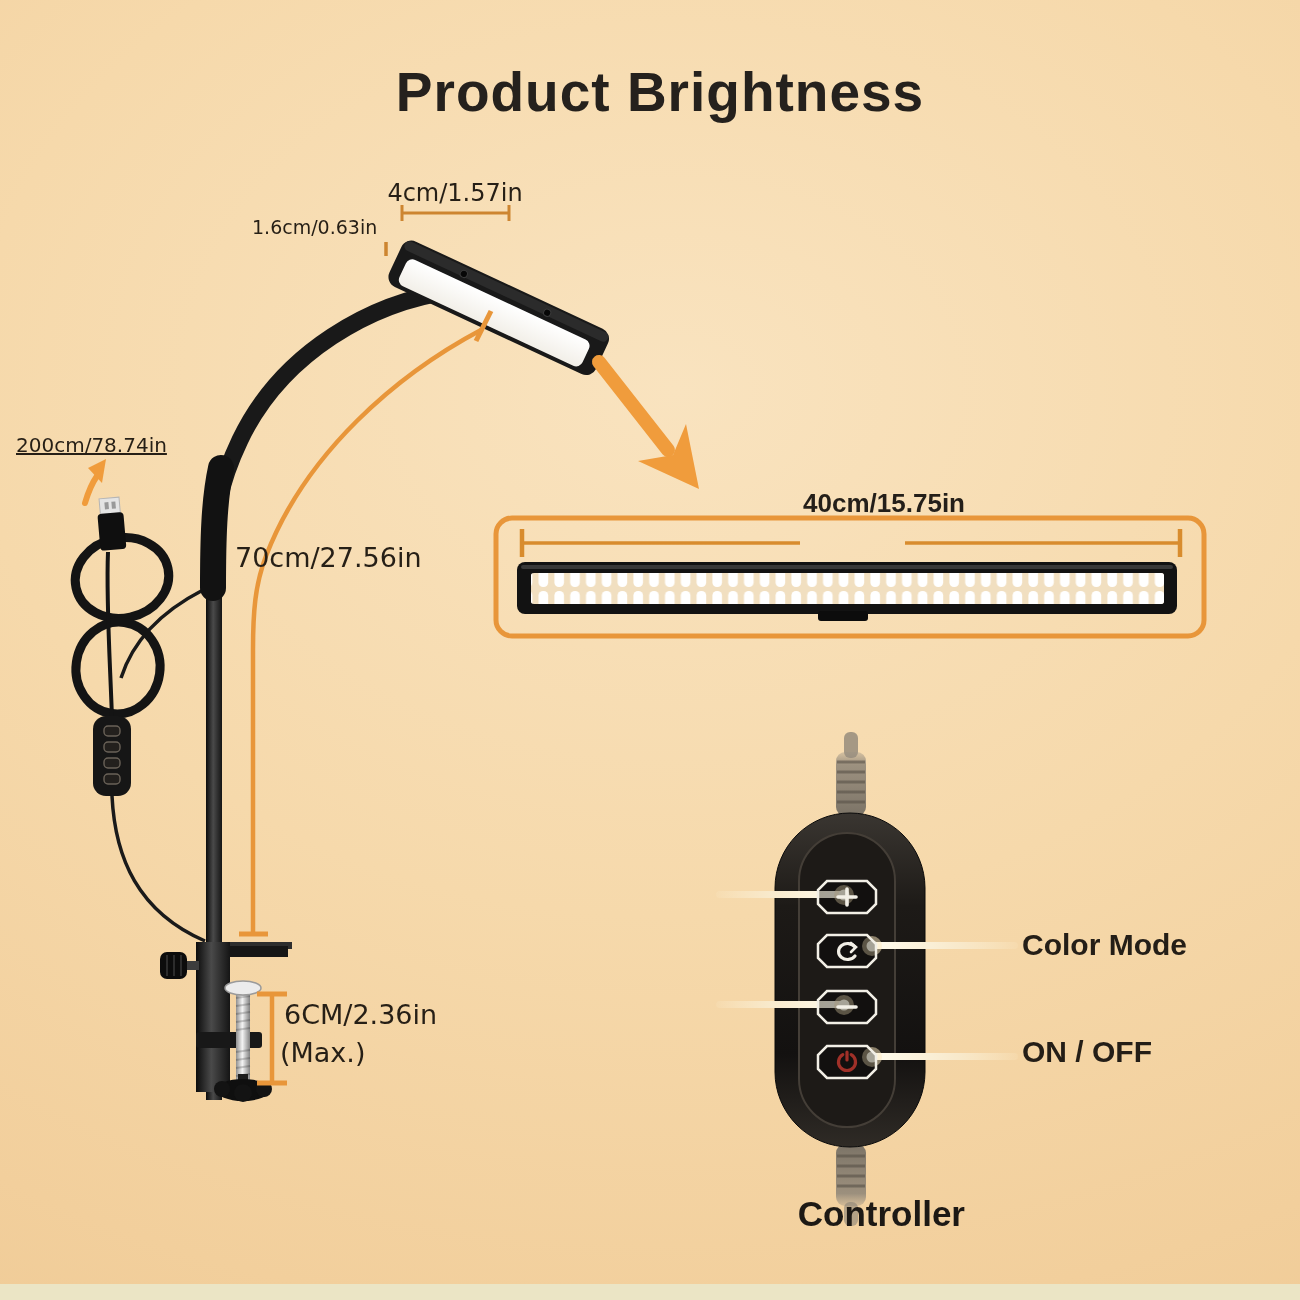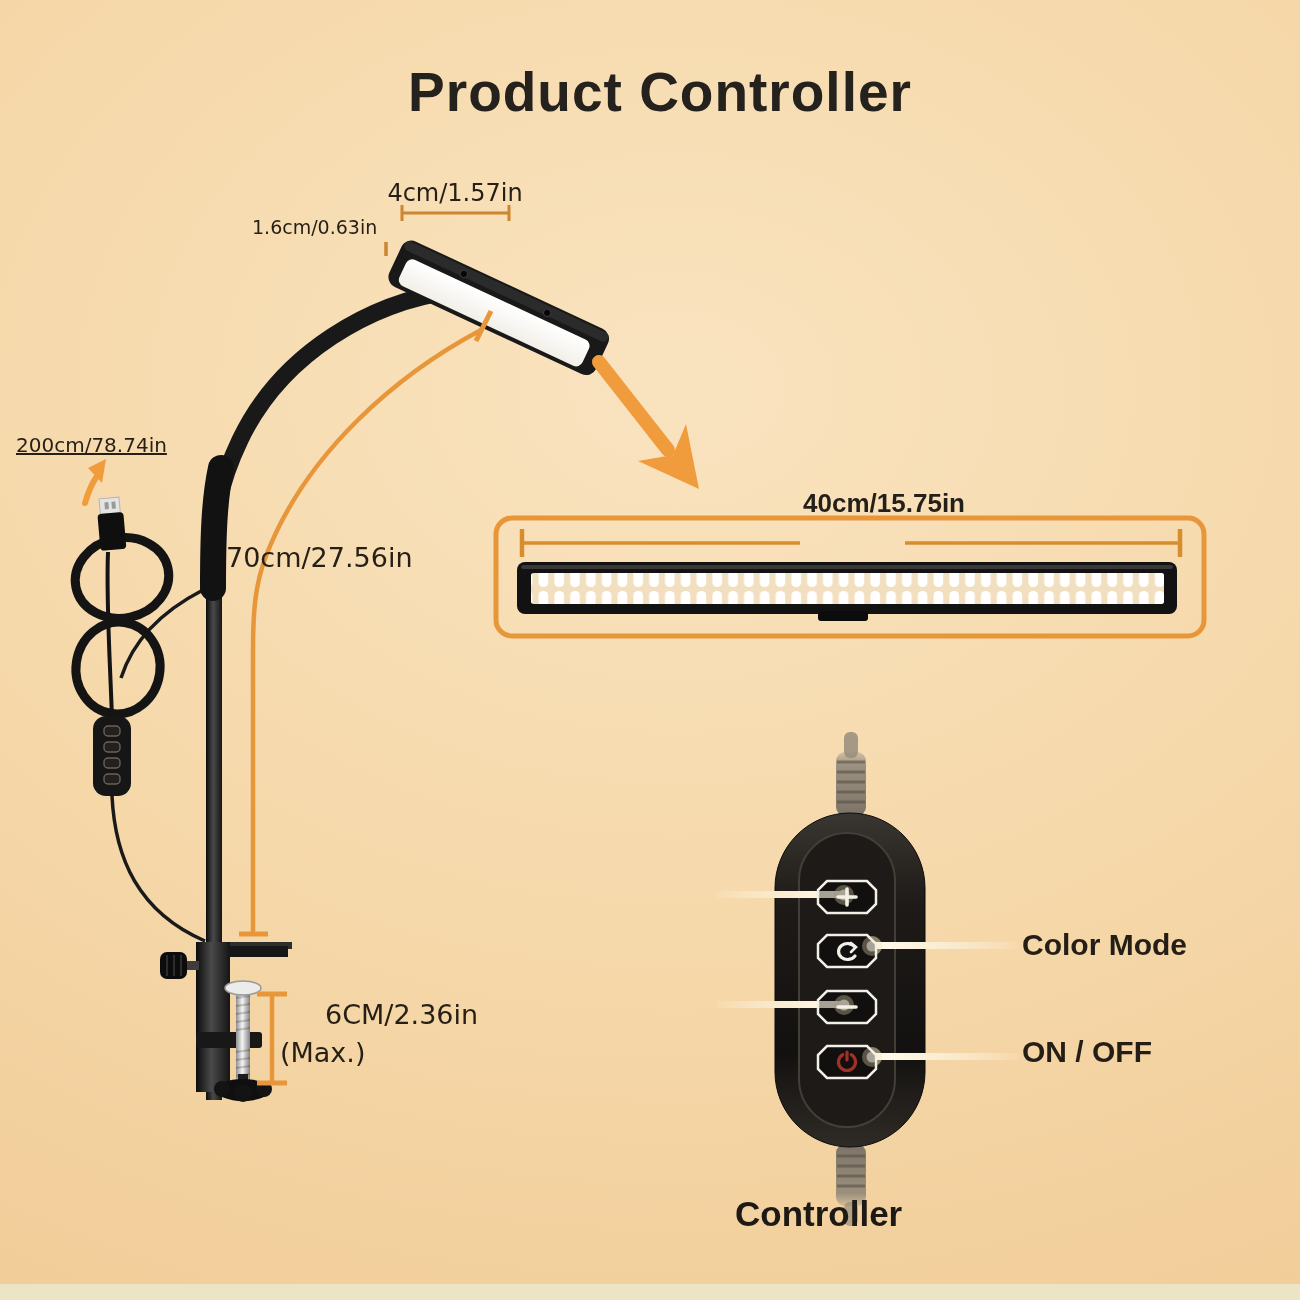--- a/index.html
+++ b/index.html
@@ -7,31 +7,31 @@
          background:radial-gradient(120% 90% at 52% 30%, #f9e3bf 0%, #f6d9ab 45%, #f2cf9c 80%, #eec994 100%);
          font-family:"Liberation Sans",sans-serif;}
   .bottom-strip{position:absolute;left:0;top:1284px;width:1300px;height:16px;background:#ebe5c5;}
   svg.art{position:absolute;left:0;top:0;z-index:1;}
   .label{position:absolute;z-index:2;color:#261f16;font-family:"DejaVu Sans",sans-serif;white-space:nowrap;}
   .title{position:absolute;z-index:2;left:350px;top:60px;width:620px;text-align:center;
          font-family:"Liberation Sans",sans-serif;font-weight:700;font-size:55px;color:#25211d;letter-spacing:1px;}
   .dim-head-w{left:370px;top:179px;width:170px;text-align:center;font-size:24px;}
   .dim-head-t{left:252px;top:216px;font-size:19px;}
   .dim-cable{left:16px;top:433px;font-size:20px;text-decoration:underline;}
-  .dim-arm{left:226px;top:542px;font-size:27px;}
-  .dim-clamp{left:284px;top:999px;font-size:27px;margin-left:41px;}
+  .dim-arm{left:235px;top:542px;font-size:27px;}
+  .dim-clamp{left:284px;top:999px;font-size:27px;}
   .dim-clamp-note{left:280px;top:1037px;font-size:27px;}
   .led-width{left:740px;top:488px;width:225px;text-align:right;font-size:26px;font-family:"Liberation Sans",sans-serif;font-weight:600;color:#241f19;}
   .led-count{left:727px;top:712px;width:250px;text-align:center;font-size:37px;font-family:"Liberation Sans",sans-serif;font-weight:700;color:#1d1915;}
   .btn-label{font-family:"Liberation Sans",sans-serif;font-weight:600;color:#241e17;font-size:30px;}
   .lbl-bplus{left:480px;top:870px;width:238px;text-align:right;}
   .lbl-bminus{left:480px;top:985px;width:233px;text-align:right;}
   .lbl-color{left:1022px;top:928px;}
   .lbl-onoff{left:1022px;top:1035px;}
-  .ctrl-caption{left:735px;top:1194px;width:230px;text-align:left;font-size:35px;
+  .ctrl-caption{left:735px;top:1194px;width:230px;text-align:right;font-size:35px;
                 font-family:"Liberation Sans",sans-serif;font-weight:700;color:#1d1915;}
 </style>
 </head>
 <body>
 
 <div class="stage">
 
   <svg class="art" width="1300" height="1300" viewBox="0 0 1300 1300">
     <defs>
       <linearGradient id="poleGrad" x1="0" y1="0" x2="1" y2="0">
@@ -264,21 +264,21 @@
       <g transform="translate(847,1062)">
         <polygon points="-20,-16 20,-16 29,-7 29,7 20,16 -20,16 -29,7 -29,-7" fill="rgba(0,0,0,0.35)" stroke="#f2efe6" stroke-width="2.5"></polygon>
         <g stroke="#a03028" fill="none" stroke-linecap="round">
           <path d="M -4.2 -7.4 A 8.5 8.5 0 1 0 4.2 -7.4" stroke-width="3.2"></path>
           <line x1="0" y1="-10" x2="0" y2="-2" stroke-width="3.2"></line>
         </g>
       </g>
     </g>
   </svg>
 
-  <div class="title">Product Controller</div>
+  <div class="title">Product Brightness</div>
 
   <div class="label dim-head-w">4cm/1.57in</div>
   <div class="label dim-head-t">1.6cm/0.63in</div>
   <div class="label dim-cable">200cm/78.74in</div>
   <div class="label dim-arm">70cm/27.56in</div>
   <div class="label dim-clamp">6CM/2.36in</div>
   <div class="label dim-clamp-note">(Max.)</div>
 
   <div class="label led-width">40cm/15.75in</div>
 

